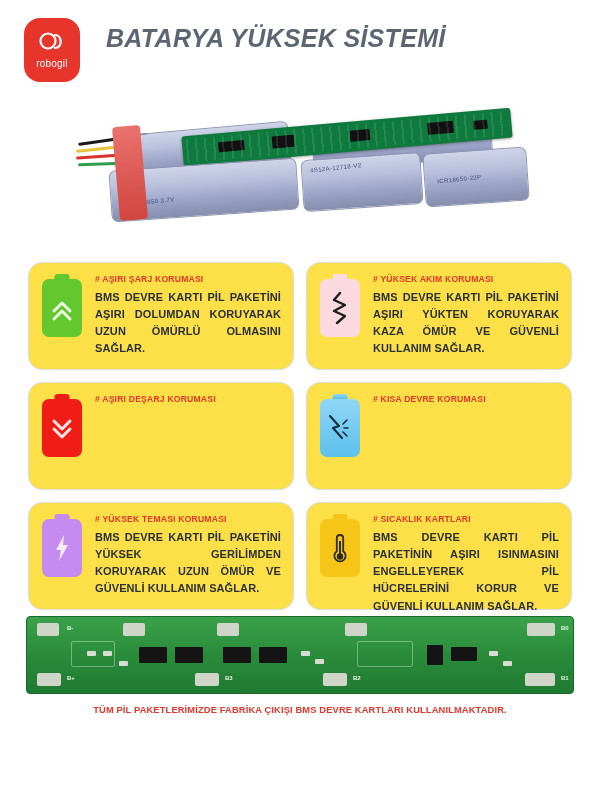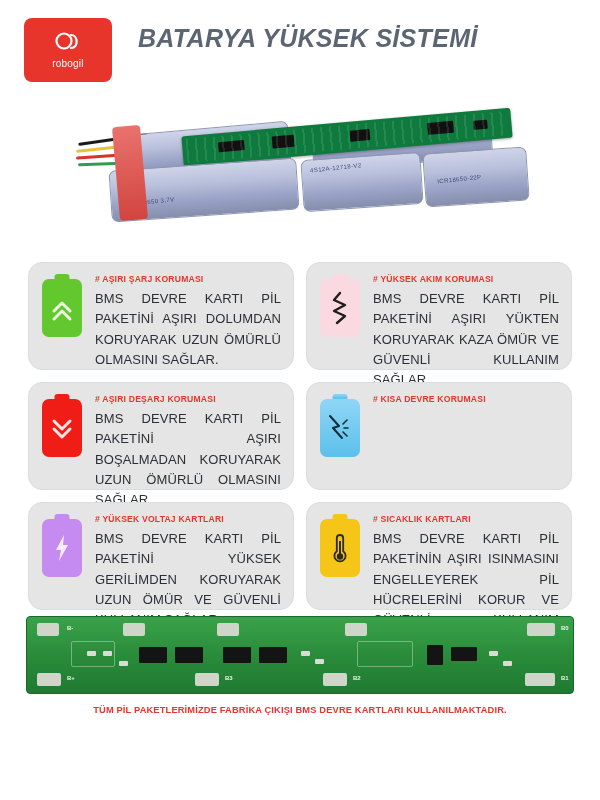--- a/index.html
+++ b/index.html
@@ -12,23 +12,23 @@
   }
 
   
   .header {
     display: flex;
     align-items: flex-start;
     padding: 18px 0 0 24px;
     height: 92px;
   }
   .logo-box {
-    width: 88px; height: 64px;
+    width: 56px; height: 64px;
     background: #e8352c;
-    border-radius: 8px;
+    border-radius: 16px;
     display: flex;
     flex-direction: column;
     align-items: center;
     justify-content: center;
     flex: 0 0 auto;
   }
   .logo-mark { margin-bottom: 2px; }
   .logo-text {
     color: #ffffff;
     font-size: 10px;
@@ -101,46 +101,46 @@
     padding: 0 28px;
     margin-top: 4px;
   }
   .card {
     border: 1.6px solid #d8dde2;
     border-radius: 14px;
     padding: 11px 12px 11px 11px;
     display: flex;
     gap: 11px;
     height: 108px;
-    background: #e5e5e5;
+    background: #fde047;
   }
   .icon-box {
     width: 44px; height: 62px;
     flex: 0 0 auto;
     border-radius: 8px;
     position: relative;
     display: flex;
     align-items: center;
     justify-content: center;
     margin-top: 3px;
   }
   .card-text { flex: 1 1 auto; min-width: 0; }
   .card-title {
     font-size: 8.6px;
     font-weight: bold;
     letter-spacing: .2px;
     margin-bottom: 5px;
     line-height: 1.2;
   }
   .card-desc {
-    font-size: 13px;
+    font-size: 11px;
     color: #2b3036;
     line-height: 1.55;
     text-align: justify;
-    font-weight: normal;
+    font-weight: bold;
     letter-spacing: .1px;
   }
 
   
   .batt {
     width: 40px; height: 58px;
     border-radius: 7px;
     position: relative;
     display:flex; align-items:center; justify-content:center;
   }
@@ -278,21 +278,20 @@
     <div class="icon-box">
       <div class="batt" style="background:#f01d17;">
         <svg width="22" height="30" viewBox="0 0 22 30">
           <path d="M3 8 L11 16 L19 8" fill="none" stroke="#ffe6e4" stroke-width="3" stroke-linecap="round" stroke-linejoin="round"></path>
           <path d="M3 16 L11 24 L19 16" fill="none" stroke="#ffe6e4" stroke-width="3" stroke-linecap="round" stroke-linejoin="round"></path>
         </svg>
       </div>
     </div>
     <div class="card-text">
       <div class="card-title" style="color:#e8352c;"># AŞIRI DEŞARJ KORUMASI</div>
-      <div class="card-desc">BMS DEVRE KARTI PİL PAKETİNİ AŞIRI BOŞALMADAN KORUYARAK UZUN ÖMÜRLÜ OLMASINI SAĞLAR.</div>
     </div>
   </div>
 
   <div class="card">
     <div class="icon-box">
       <div class="batt" style="background:linear-gradient(180deg,#8fd6f5,#5cc0ec);">
         <svg width="26" height="32" viewBox="0 0 26 32">
           <path d="M3 4 L12 14 L6 16 L15 26" fill="none" stroke="#0f2b3a" stroke-width="2" stroke-linecap="round" stroke-linejoin="round"></path>
           <path d="M20 8 L16 12 M21 16 L17 16 M20 24 L16 20" stroke="#0f2b3a" stroke-width="1.6" stroke-linecap="round"></path>
         </svg>
@@ -305,21 +304,21 @@
 
   <div class="card">
     <div class="icon-box">
       <div class="batt" style="background:#c58bf0;">
         <svg width="20" height="32" viewBox="0 0 20 32">
           <path d="M12 3 L4 18 L9 18 L7 29 L16 13 L11 13 Z" fill="#f6ecfd"></path>
         </svg>
       </div>
     </div>
     <div class="card-text">
-      <div class="card-title" style="color:#e8352c;"># YÜKSEK VOLTAJ KARTLARI</div>
+      <div class="card-title" style="color:#e8352c;"># YÜKSEK TEMASI KORUMASI</div>
       <div class="card-desc">BMS DEVRE KARTI PİL PAKETİNİ YÜKSEK GERİLİMDEN KORUYARAK UZUN ÖMÜR VE GÜVENLİ KULLANIM SAĞLAR.</div>
     </div>
   </div>
 
   <div class="card">
     <div class="icon-box">
       <div class="batt" style="background:#f5c518;">
         <svg width="18" height="34" viewBox="0 0 18 34">
           <path d="M9 4 a3.2 3.2 0 0 1 3.2 3.2 v13 a5.6 5.6 0 1 1 -6.4 0 v-13 A3.2 3.2 0 0 1 9 4 z" fill="none" stroke="#2b2b2b" stroke-width="1.8"></path>
           <circle cx="9" cy="25.5" r="3.2" fill="#2b2b2b"></circle>

